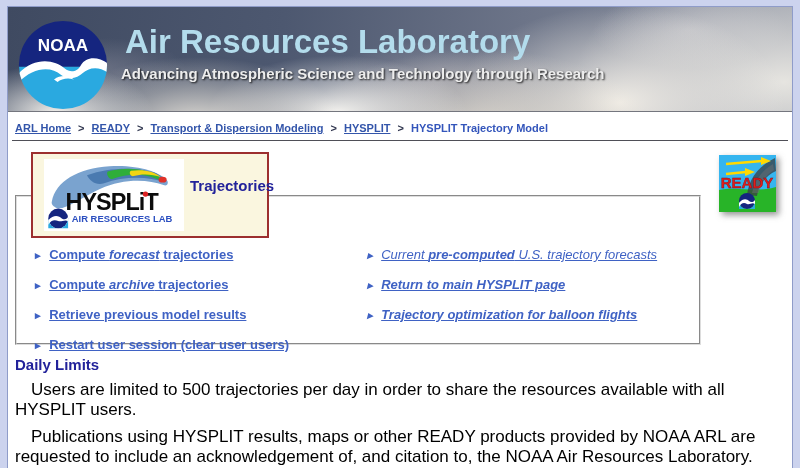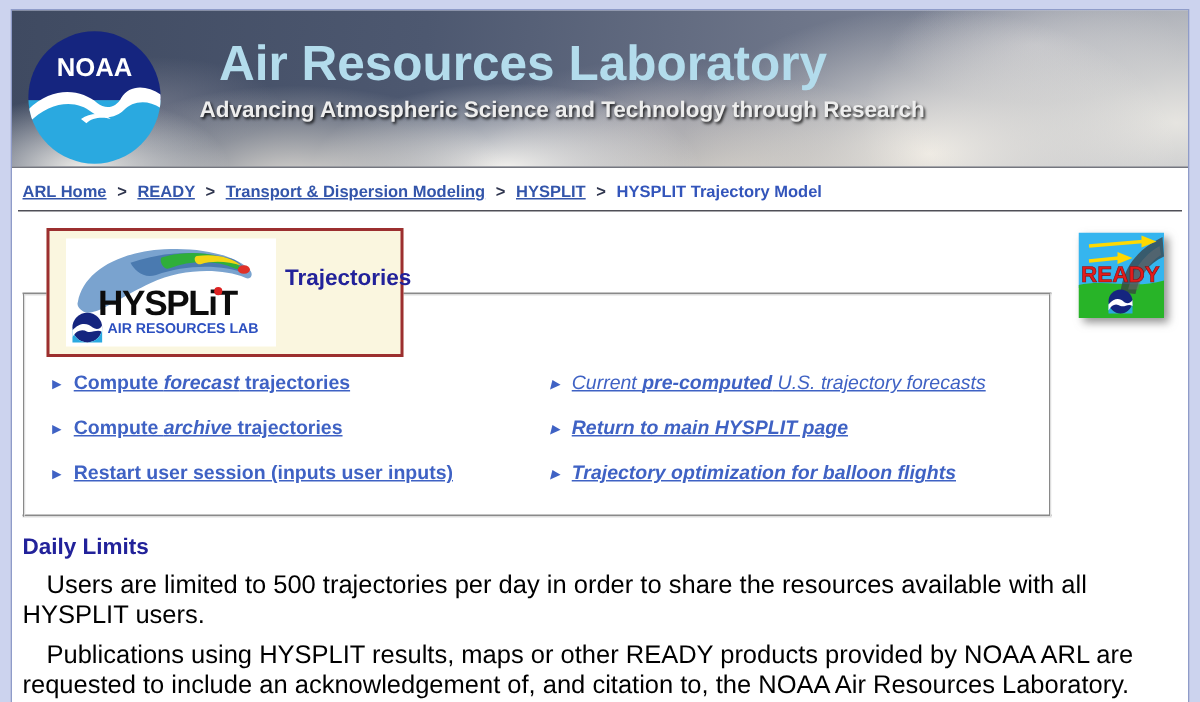--- a/index.html
+++ b/index.html
@@ -13,23 +13,23 @@
       radial-gradient(210px 95px at 24% 112%, rgba(238,233,223,.92), transparent 70%),
       radial-gradient(180px 80px at 42% 102%, rgba(252,250,245,.95), transparent 72%),
       radial-gradient(250px 115px at 60% 118%, rgba(233,226,213,.9), transparent 70%),
       radial-gradient(230px 135px at 78% 92%, rgba(247,243,235,.93), transparent 72%),
       radial-gradient(280px 170px at 99% 72%, rgba(238,236,230,.92), transparent 75%),
       radial-gradient(170px 60px at 55% 72%, rgba(175,173,182,.55), transparent 70%),
       radial-gradient(140px 55px at 87% 22%, rgba(205,204,210,.5), transparent 70%),
       radial-gradient(120px 45px at 12% 60%, rgba(160,160,172,.4), transparent 70%),
       linear-gradient(95deg,#3f4a61 0%,#4d5870 35%,#6c7488 65%,#8b91a0 100%);}
   .noaa-logo{position:absolute;left:10px;top:13px;width:90px;height:90px;}
-  .header-title{position:absolute;left:138px;top:16px;font-size:33px;font-weight:bold;
+  .header-title{position:absolute;left:117px;top:16px;font-size:33px;font-weight:bold;
     color:#b3dcec;white-space:nowrap;}
-  .header-tagline{position:absolute;left:125px;top:58px;font-size:15px;font-weight:bold;
+  .header-tagline{position:absolute;left:113px;top:58px;font-size:15px;font-weight:bold;
     color:#ededed;text-shadow:1px 1px 2px rgba(0,0,0,.85);white-space:nowrap;}
   
   .breadcrumb{padding:10px 10px 0 7px;font-size:11px;font-weight:bold;white-space:nowrap;}
   .breadcrumb a{color:#3355aa;text-decoration:underline;cursor:pointer;}
   .breadcrumb .sep{color:#30364f;margin:0 4px;}
   .breadcrumb .current{color:#3355bb;}
   .rule{border:0;border-top:1px solid #4f4f57;margin:6px 4px 0 4px;}
   
   .links-box{position:relative;margin:54px 0 0 7px;width:686px;height:150px;
     border:2px groove #ddd;box-sizing:border-box;}
@@ -132,21 +132,25 @@
         <div class="link-row">
           <span class="bullet">▸</span>
           <a class="main-link"><span>Compute </span><span class="it">forecast</span><span> trajectories</span></a>
         </div>
         <div class="link-row">
           <span class="bullet">▸</span>
           <a class="main-link"><span>Compute </span><span class="it">archive</span><span> trajectories</span></a>
         </div>
         <div class="link-row">
           <span class="bullet">▸</span>
-          <a class="main-link">Restart user session (inputs user inputs)</a>
+          <a class="main-link">Retrieve previous model results</a>
+        </div>
+        <div class="link-row">
+          <span class="bullet">▸</span>
+          <a class="main-link">Restart user session (clear user users)</a>
         </div>
       </div>
       <div class="col-right">
         <div class="link-row">
           <span class="bullet">▸</span>
           <a class="main-link"><span class="wt-normal">Current </span><span>pre-computed</span><span class="wt-normal"> U.S. trajectory forecasts</span></a>
         </div>
         <div class="link-row">
           <span class="bullet">▸</span>
           <a class="main-link">Return to main HYSPLIT page</a>

